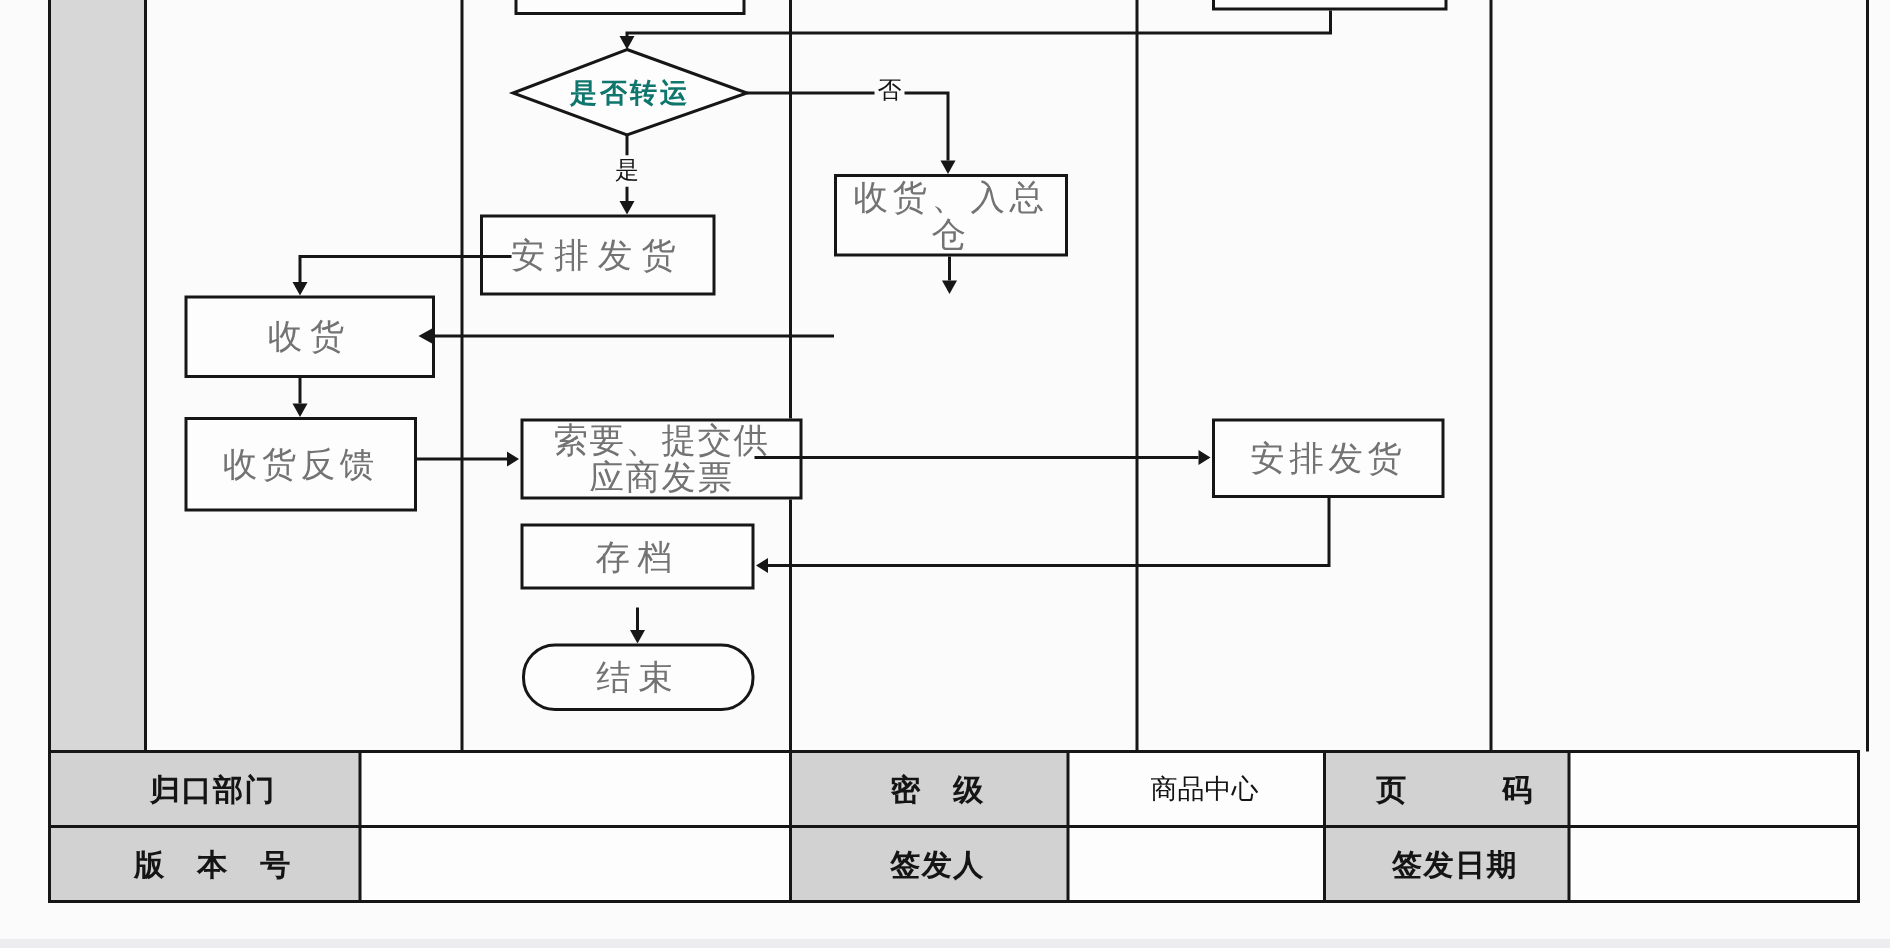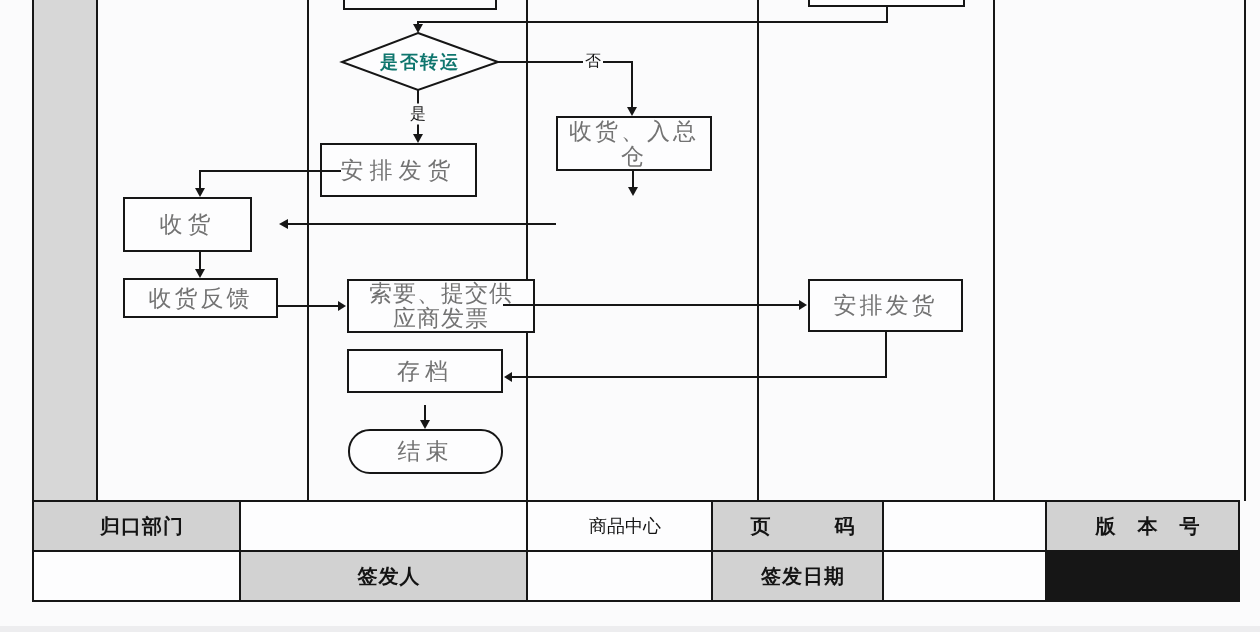--- a/index.html
+++ b/index.html
@@ -53,24 +53,24 @@
 
   <div class="box" style="left:343px;top:-32px;width:154px;height:42px"></div>
   <div class="box" style="left:808px;top:-32px;width:157px;height:39px"></div>
 
   <div class="box" style="left:556px;top:116px;width:156px;height:55px">
     <span>收货、入总仓</span>
   </div>
   <div class="box" style="left:320px;top:143px;width:157px;height:54px;letter-spacing:6px">
     <span>安排发货</span>
   </div>
-  <div class="box" style="left:123px;top:197px;width:129px;height:55px;letter-spacing:5px">
+  <div class="box" style="left:123px;top:197px;width:167px;height:55px;letter-spacing:5px">
     <span>收货</span>
   </div>
-  <div class="box" style="left:123px;top:278px;width:155px;height:40px">
+  <div class="box" style="left:123px;top:278px;width:155px;height:63px">
     <span>收货反馈</span>
   </div>
   <div class="box" style="left:347px;top:279px;width:188px;height:54px;letter-spacing:1px">
     <span>索要、提交供</span>
     <span>应商发票</span>
   </div>
   <div class="box" style="left:808px;top:279px;width:155px;height:53px">
     <span>安排发货</span>
   </div>
   <div class="box" style="left:347px;top:349px;width:156px;height:44px;letter-spacing:5px">
@@ -117,20 +117,21 @@
     <polygon class="arrow" points="420,420 430,420 425,429"></polygon>
   </svg>
 
   <div class="diamond-label">是否转运</div>
   <div class="edge-label" style="left:593px;top:61px">否</div>
   <div class="edge-label" style="left:418px;top:114px">是</div>
 
   <div class="info-table">
     <div class="cell lbl">归口部门</div>
     <div class="cell"></div>
+    <div class="cell lbl">密　级</div>
     <div class="cell">商品中心</div>
     <div class="cell lbl">页　　　码</div>
     <div class="cell"></div>
 
     <div class="cell lbl">版　本　号</div>
     <div class="cell"></div>
     <div class="cell lbl">签发人</div>
     <div class="cell"></div>
     <div class="cell lbl">签发日期</div>
     <div class="cell"></div>

